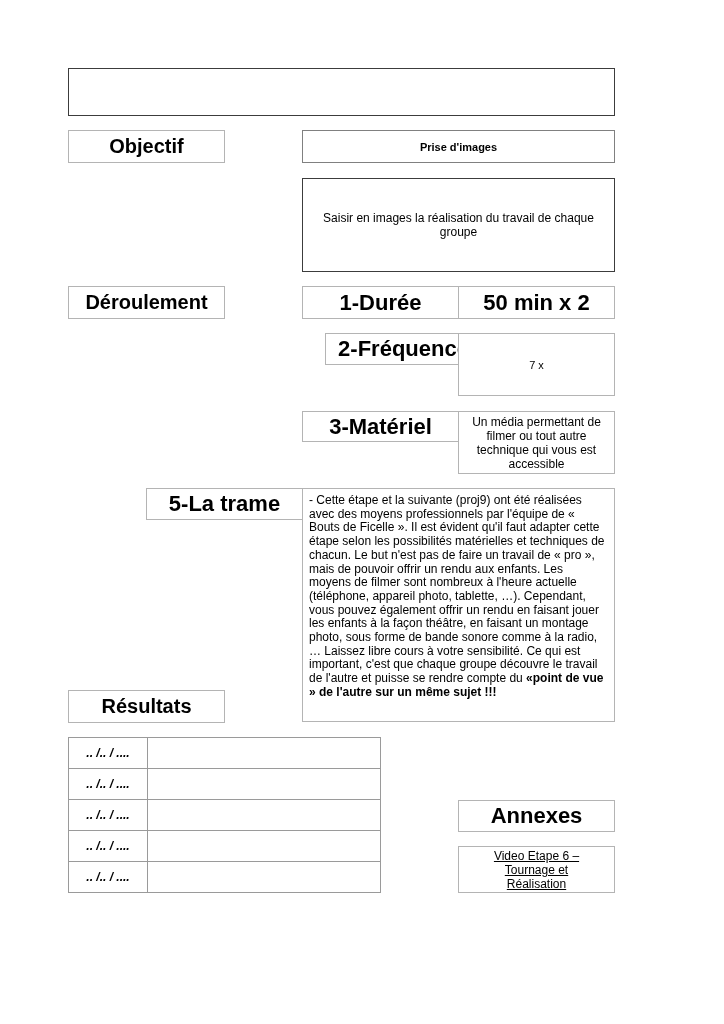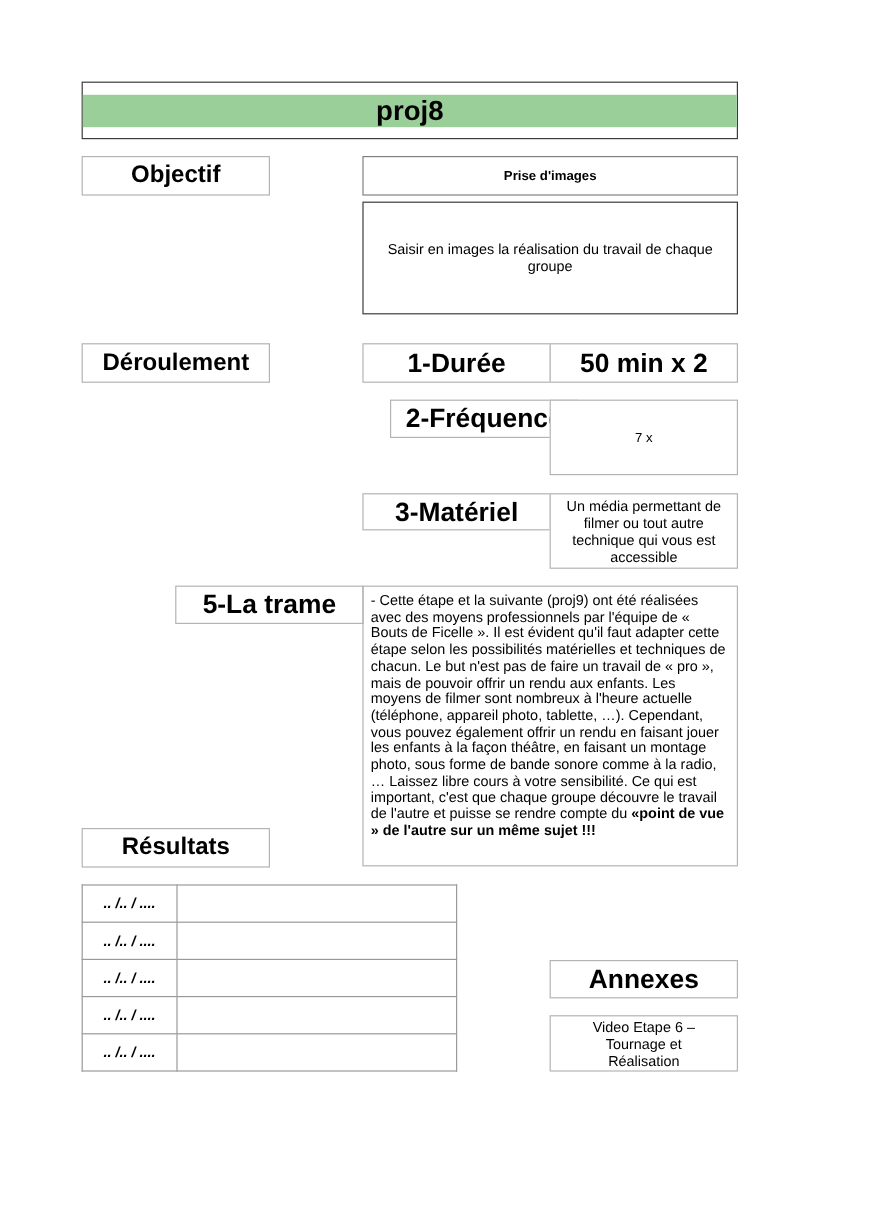--- a/index.html
+++ b/index.html
@@ -25,26 +25,25 @@
   .trame-text b { font-weight: bold; }
 
   table.results { position: absolute; left: 68px; top: 737px; width: 313px; border-collapse: collapse; }
   table.results td { border: 1px solid #9a9a9a; height: 30px; padding: 0; }
   table.results td.date { width: 78px; text-align: center; font-size: 12px; font-style: italic; font-weight: bold; }
 </style>
 </head>
 <body>
 
 <div id="title-row" class="box">
-  <div id="title-proj" class="h-big" style="background: rgb(155, 207, 153);">proj8</div>
 </div>
 
 <div class="box h-mid" style="left:68px;top:130px;width:157px;height:33px;">Objectif</div>
 <div class="box tiny dark" style="left:302px;top:130px;width:313px;height:33px;font-weight:bold;border-color:#808080;">Prise d'images</div>
-<div class="box small dark" style="left:302px;top:168px;width:313px;height:94px;padding:0 14px;">Saisir en images la réalisation du travail de chaque groupe</div>
+<div class="box small dark" style="left:302px;top:178px;width:313px;height:94px;padding:0 14px;">Saisir en images la réalisation du travail de chaque groupe</div>
 
 <div class="box h-mid" style="left:68px;top:286px;width:157px;height:33px;">Déroulement</div>
 <div class="box h-sm" style="left:302px;top:286px;width:157px;height:33px;">1-Durée</div>
 <div class="box h-sm" style="left:458px;top:286px;width:157px;height:33px;">50 min x 2</div>
 
 <div class="box h-sm" style="left:302px;top:333px;width:157px;height:32px;margin-left:23px;">2-Fréquence</div>
 <div class="box tiny" style="left:458px;top:333px;width:157px;height:63px;">7 x</div>
 
 <div class="box h-sm" style="left:302px;top:411px;width:157px;height:31px;">3-Matériel</div>
 <div class="box small" style="left:458px;top:411px;width:157px;height:63px;padding:0 6px;">Un média permettant de filmer ou tout autre technique qui vous est accessible</div>
@@ -72,13 +71,13 @@
         <td></td>
       </tr>
   <tr>
         <td class="date">.. /.. / ....</td>
         <td></td>
       </tr>
 </tbody>
   </table>
 
 <div class="box h-sm" style="left:458px;top:800px;width:157px;height:32px;">Annexes</div>
-<div class="box small" style="left:458px;top:846px;width:157px;height:47px;padding:0 19px;">Video Etape 6 – Tournage et Réalisation</div>
+<div class="box small" style="left:458px;top:846px;width:157px;height:47px;padding:0 19px;text-decoration:underline;">Video Etape 6 – Tournage et Réalisation</div>
 
 </body></html>

